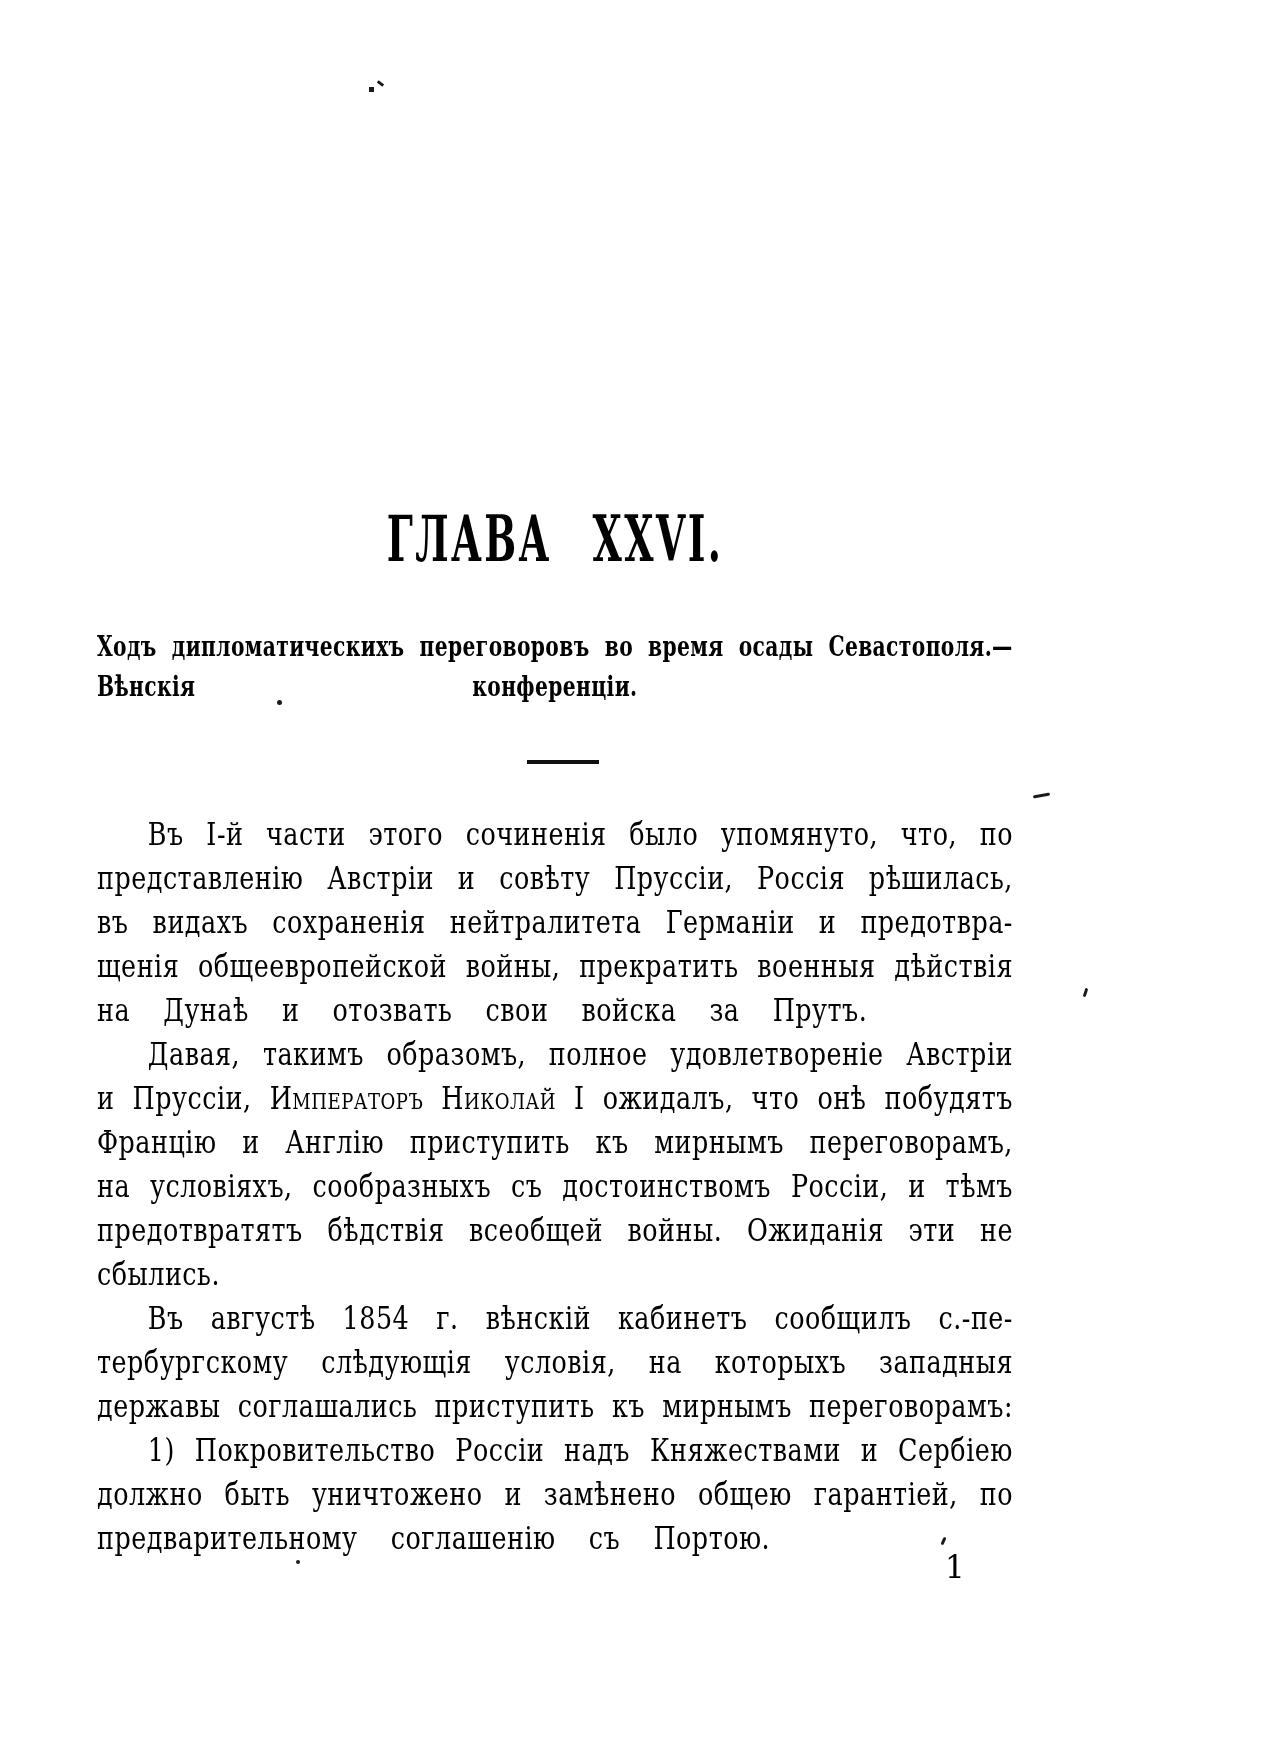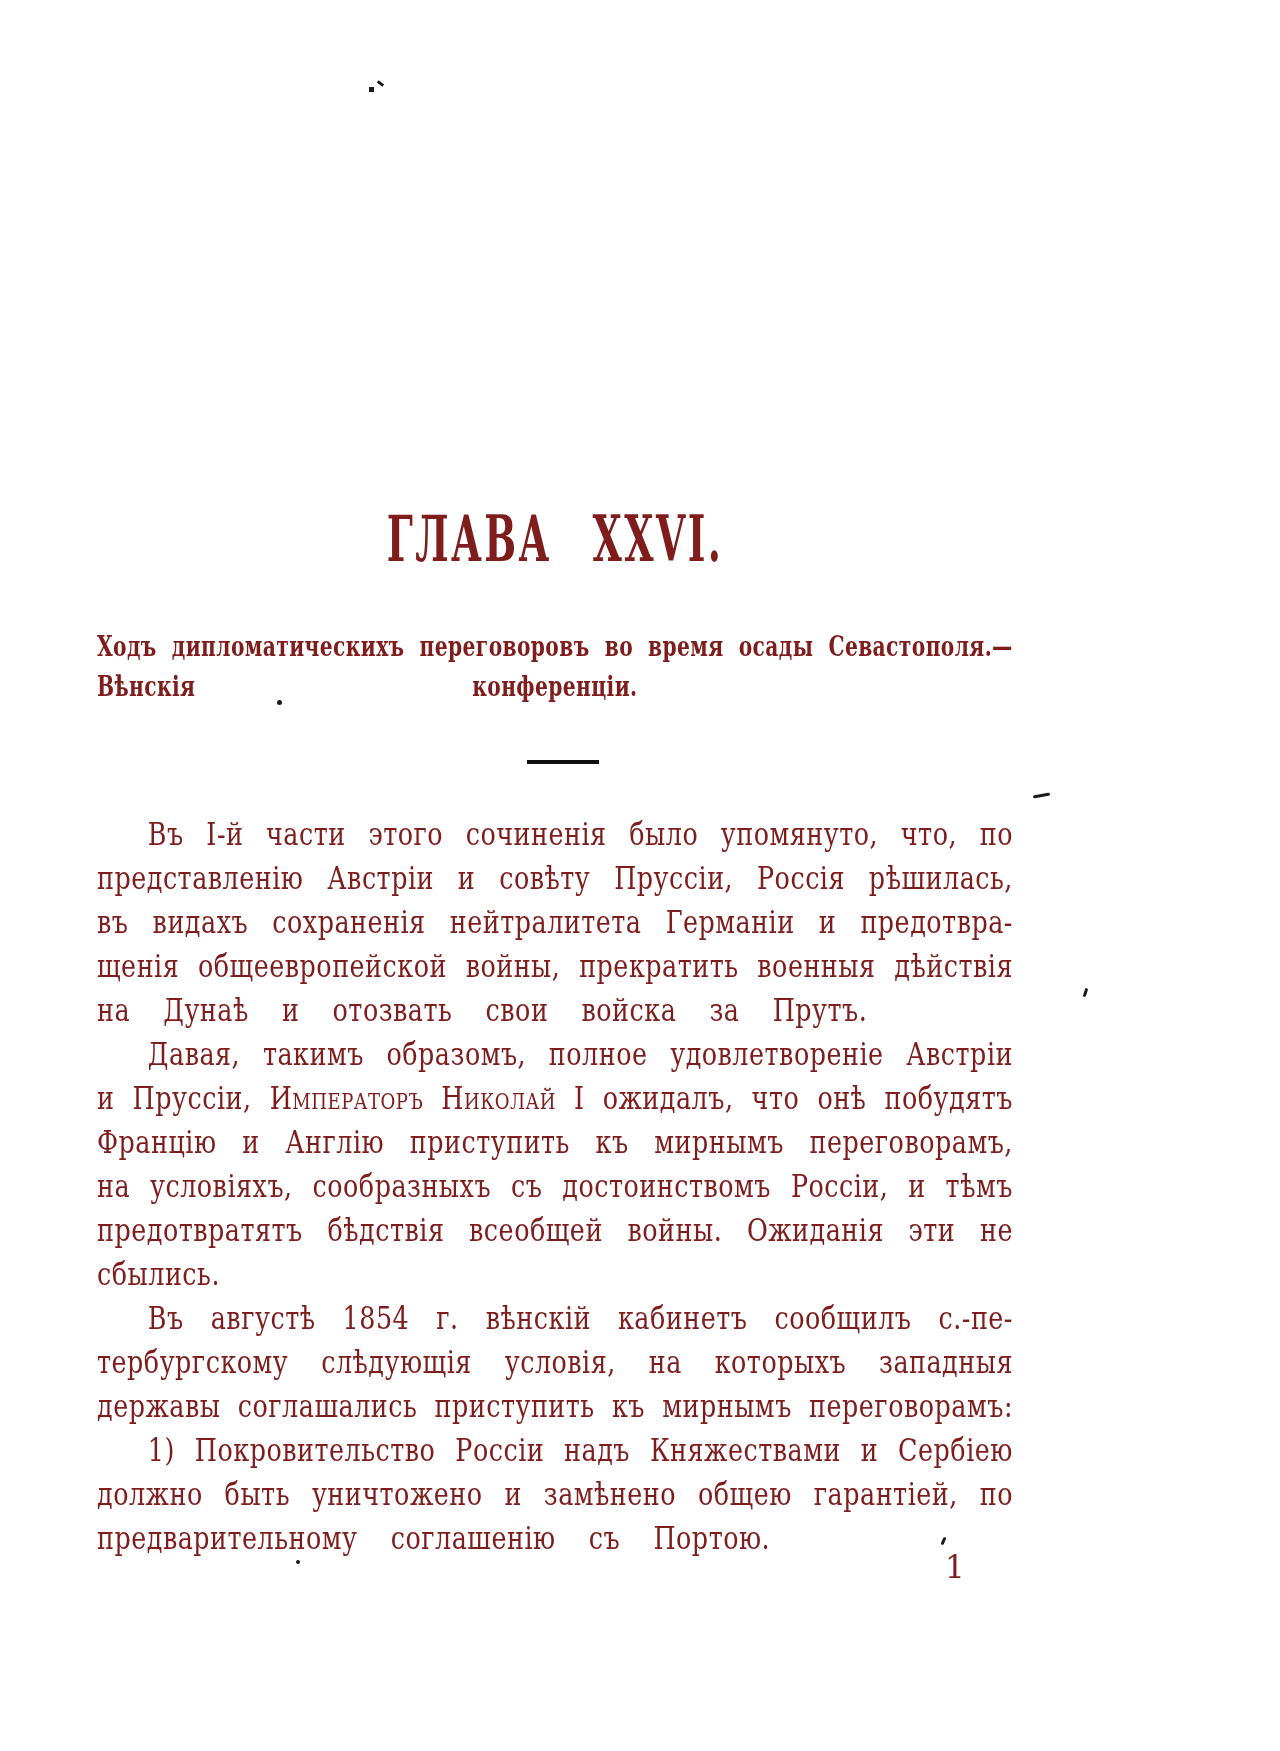--- a/index.html
+++ b/index.html
@@ -2,21 +2,21 @@
 <html><head>
 <meta charset="utf-8">
 <style>
   html, body { margin: 0; padding: 0; background: #ffffff; }
   .page {
     position: relative;
     width: 1152px;
     height: 1751px;
     background: #ffffff;
     font-family: "DejaVu Serif", serif;
-    color: #7f1d1d;
+    color: #000000;
     overflow: hidden;
   }
 
   
   .chapter-title {
     position: absolute;
     top: 508px;
     left: 97px;
     width: 916px;
     margin: 0;

